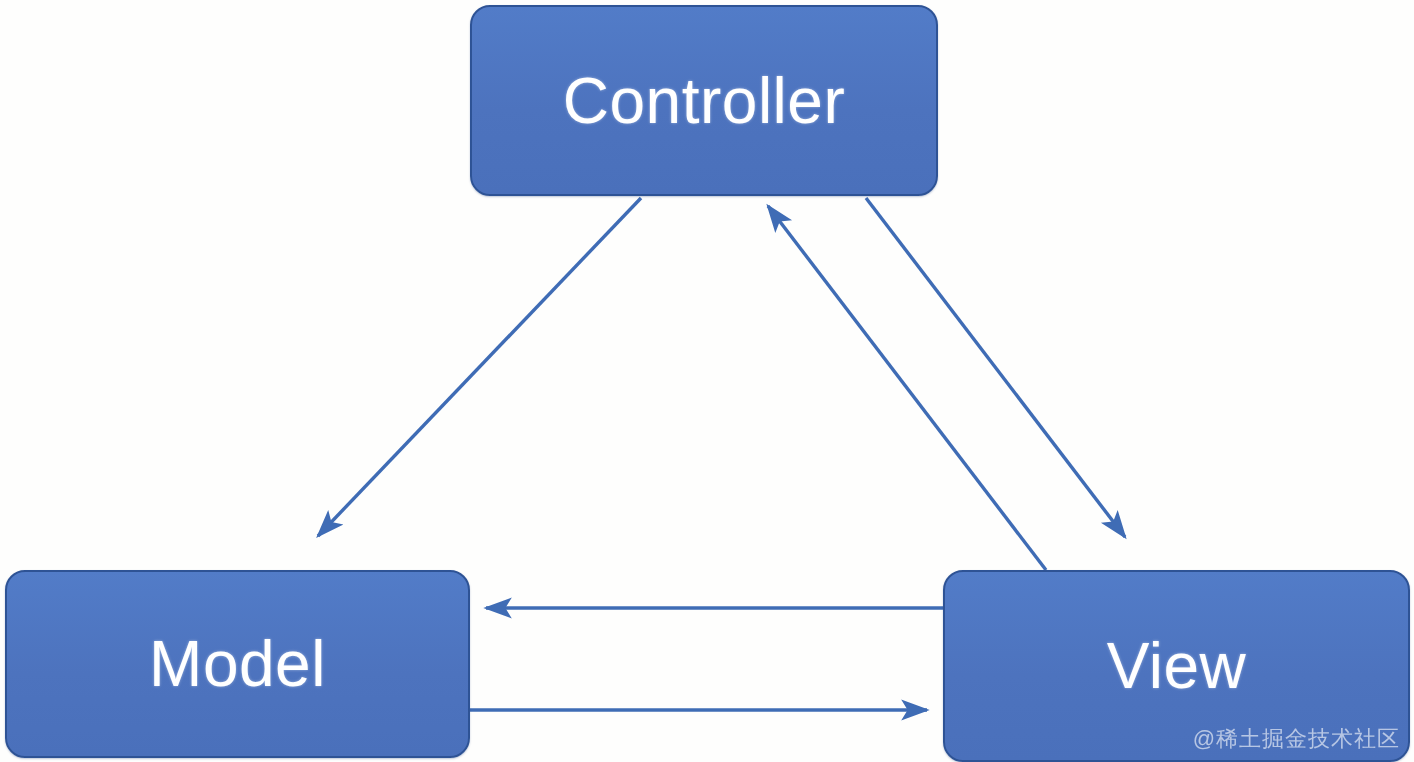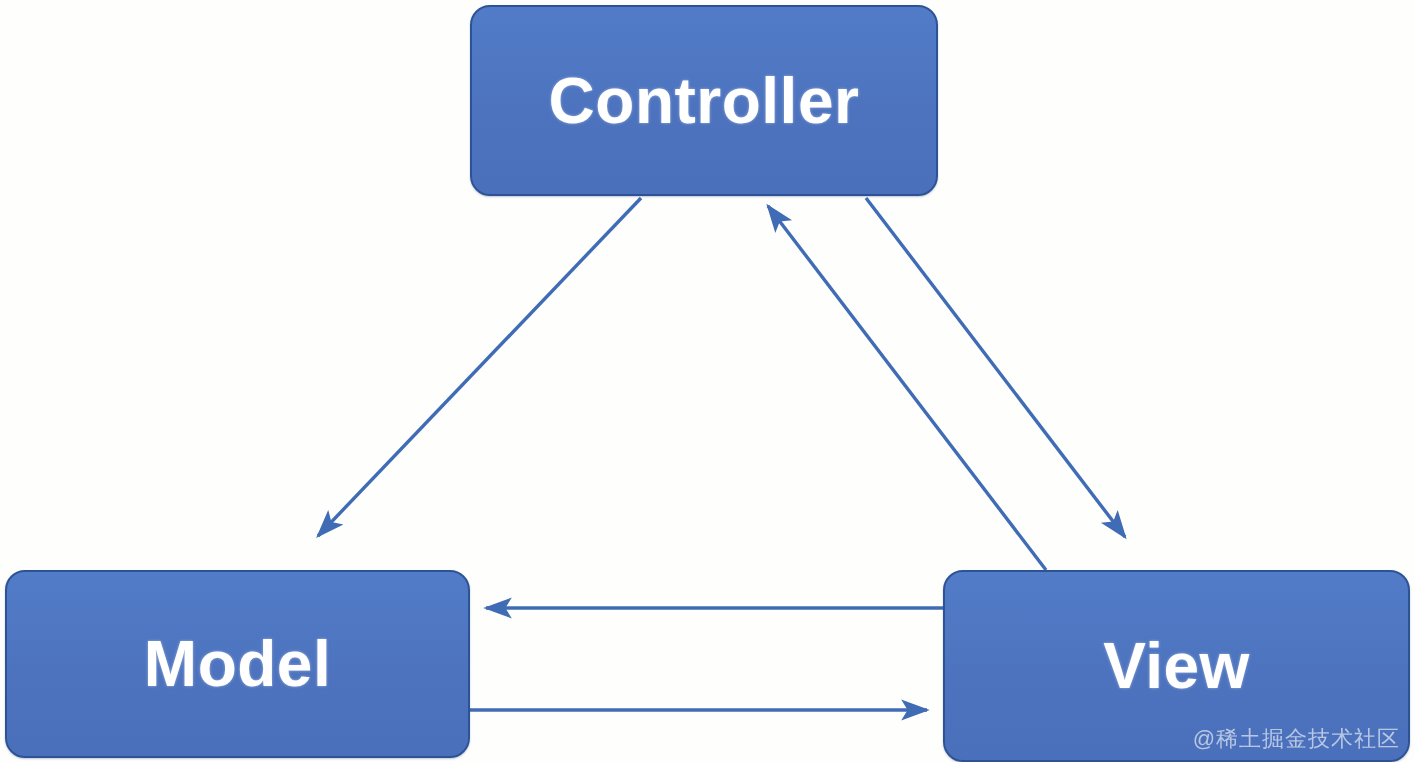--- a/index.html
+++ b/index.html
@@ -29,21 +29,21 @@
     background: linear-gradient(180deg, #527CC8 0%, #4D73BE 55%, #4A70BB 100%);
     border: 2px solid #2E5395;
     border-radius: 20px;
     box-shadow: 0 1px 2px rgba(40,70,130,0.30);
     display: flex;
     align-items: center;
     justify-content: center;
   }
   .node-label {
     color: #ffffff;
-    font-weight: 700;
+    font-weight: 400;
     letter-spacing: 0.5px;
     text-shadow: 0 0 3px rgba(255,255,255,0.45);
     white-space: nowrap;
     user-select: none;
     text-align: right;
   }
   #node-controller {
     left: 470px;
     top: 5px;
     width: 468px;

